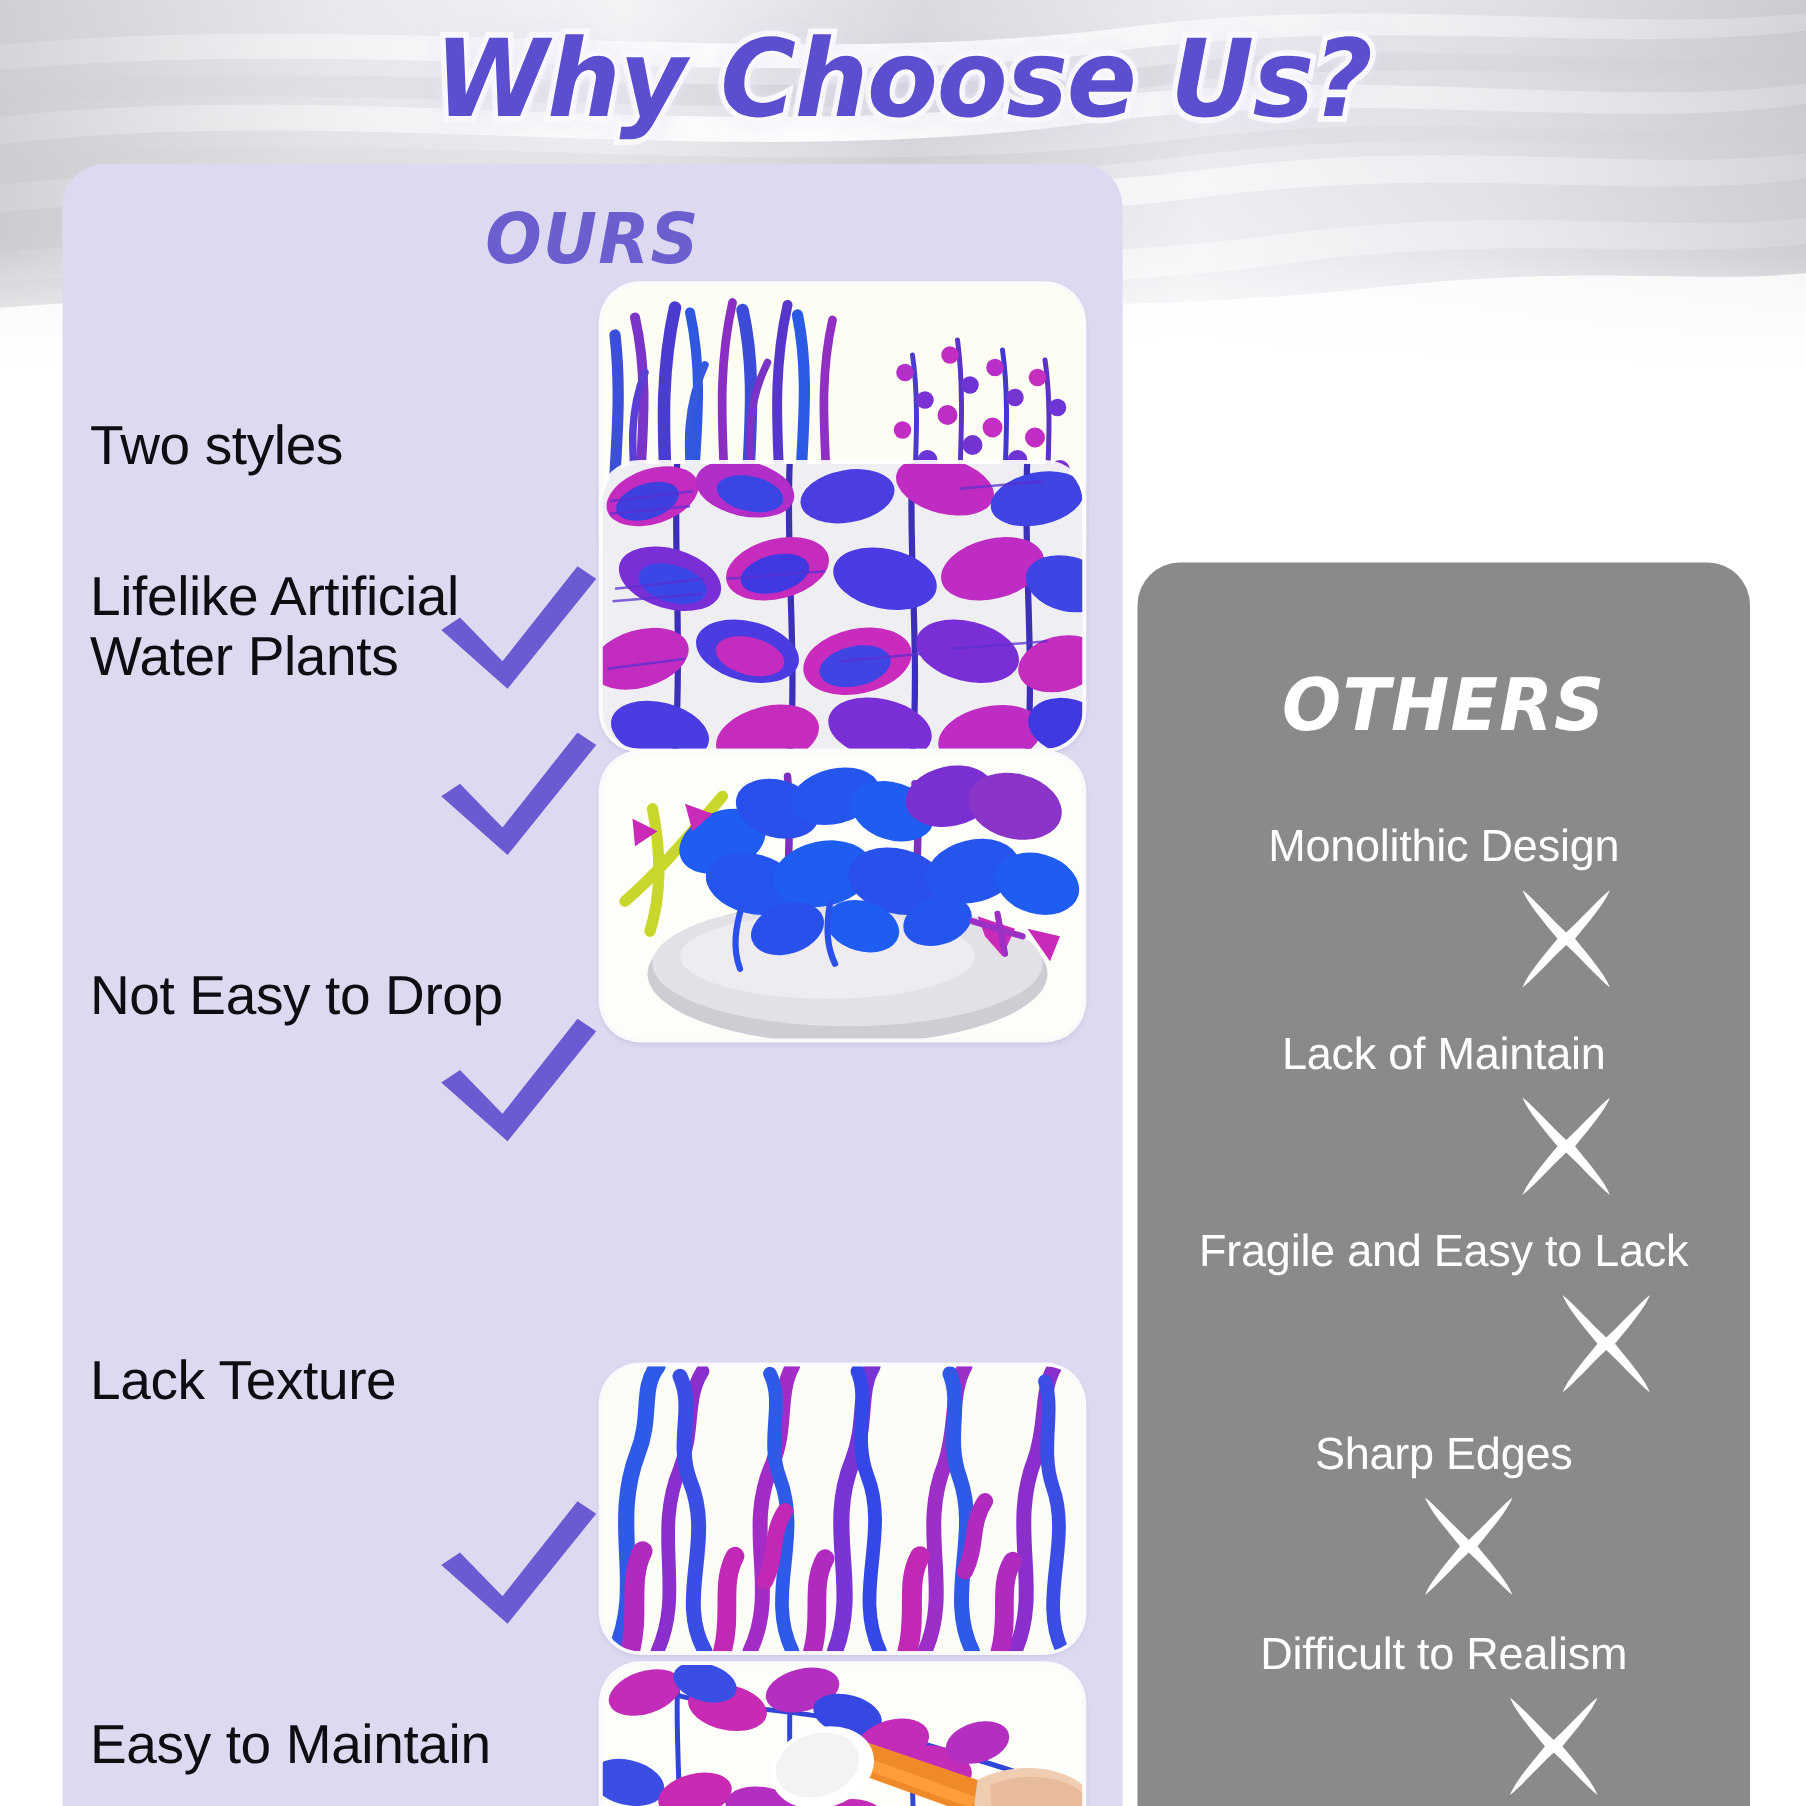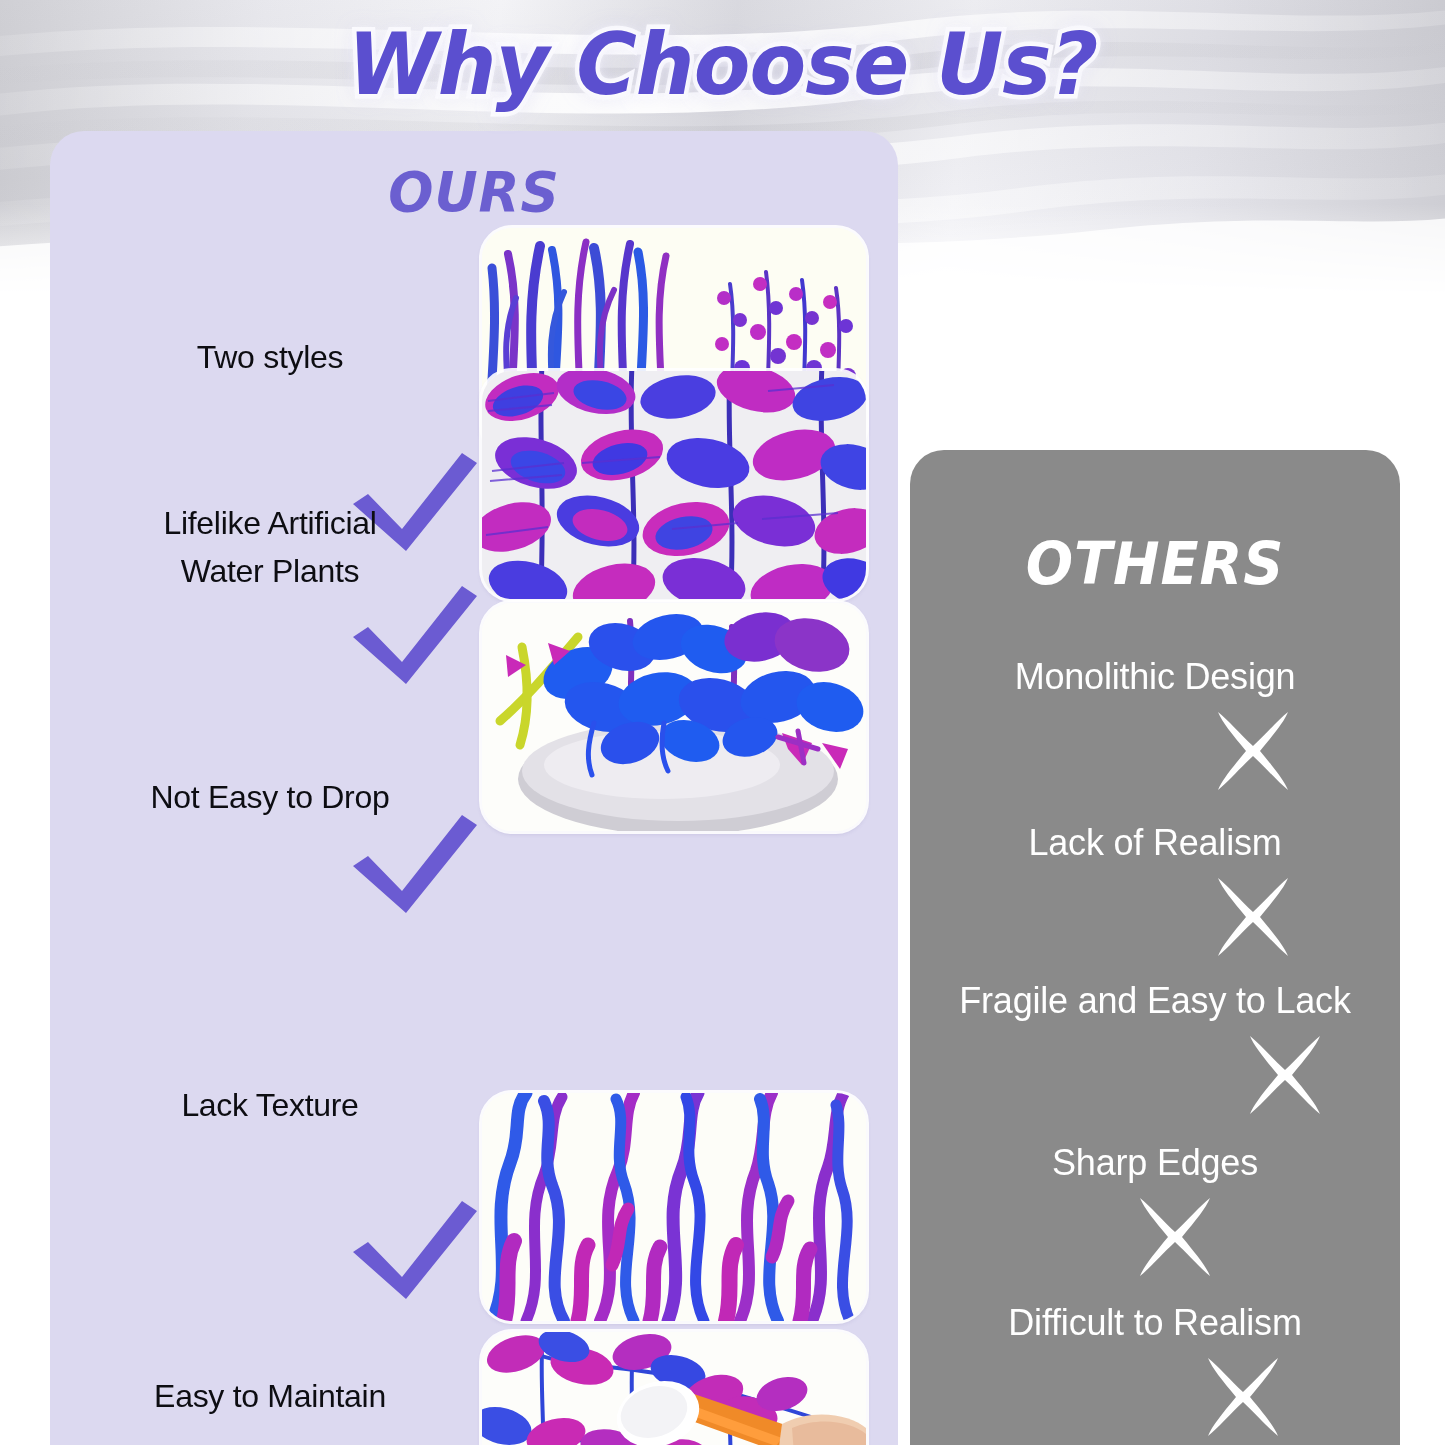--- a/index.html
+++ b/index.html
@@ -58,24 +58,24 @@
     letter-spacing: 1px;
     color: #6b5fd0;
     transform: scaleX(.95);
   }
 
   .ours-rows { position: absolute; left:0; top:0; width:848px; height:1314px; }
   .ours-row { position: absolute; left: 0; width: 848px; }
 
   .row-label {
     position: absolute; left: 22px; width: 396px;
-    text-align: center;
+    text-align: left;
     color: #0d0d12;
     font-family: "Liberation Sans", sans-serif;
-    font-size: 32px; line-height: 48px; font-weight: normal;
+    font-size: 44px; line-height: 48px; font-weight: normal;
     letter-spacing: -.3px;
   }
   .check {
     position: absolute;
     width: 130px; height: 104px;
   }
   .check svg { width: 100%; height: 100%; display: block; }
 
   .photo {
     position: absolute;
@@ -208,21 +208,21 @@
             <circle cx="346" cy="122" r="8" fill="#c02ec4"></circle>
               <circle cx="366" cy="148" r="8" fill="#7a33d2"></circle>
             <circle cx="348" cy="174" r="8" fill="#b92ec8"></circle>
               <circle cx="364" cy="200" r="8" fill="#7634d0"></circle>
           </g>
         </svg>
       </div>
     </div>
 
     <div class="ours-row" style="top:245px;">
-      <div class="row-label" style="top:78px; white-space:pre-line;margin-top:45px;">Lifelike Artificial
+      <div class="row-label" style="top:78px; white-space:pre-line;">Lifelike Artificial
 Water Plants</div>
       <div class="check" style="left:300px;top:208px;">
         <svg viewBox="0 0 130 104" aria-hidden="true">
           <path d="M3 53 L18 43 L52 78 L112 2 L127 12 L56 100 Z" fill="#6b5bd2"></path>
         </svg>
       </div>
       <div class="photo" style="left:432px;top:-5px;">
         <svg viewBox="0 0 384 228" preserveAspectRatio="none" aria-hidden="true">
           <rect width="384" height="228" fill="#efeef2"></rect>
           <g stroke="#3c2fb8" stroke-width="5" fill="none" stroke-linecap="round">
@@ -424,21 +424,21 @@
     <div class="o-row" style="top:206px;">
       <div class="o-label" style="top:0;">Monolithic Design</div>
       <div class="xmark" style="left:300px;top:52px;">
         <svg viewBox="0 0 86 86" aria-hidden="true">
           <path d="M8 4 C 18 12 30 26 43 38 C 56 26 68 12 78 4 C 74 14 64 26 50 43 C 64 60 74 72 78 82 C 68 74 56 60 43 48 C 30 60 18 74 8 82 C 12 72 22 60 36 43 C 22 26 12 14 8 4 Z" fill="#ffffff"></path>
         </svg>
       </div>
     </div>
 
     <div class="o-row" style="top:372px;">
-      <div class="o-label" style="top:0;">Lack of Realism</div>
+      <div class="o-label" style="top:0;">Lack of Maintain</div>
       <div class="xmark" style="left:300px;top:52px;">
         <svg viewBox="0 0 86 86" aria-hidden="true">
           <path d="M8 4 C 18 12 30 26 43 38 C 56 26 68 12 78 4 C 74 14 64 26 50 43 C 64 60 74 72 78 82 C 68 74 56 60 43 48 C 30 60 18 74 8 82 C 12 72 22 60 36 43 C 22 26 12 14 8 4 Z" fill="#ffffff"></path>
         </svg>
       </div>
     </div>
 
     <div class="o-row" style="top:530px;">
       <div class="o-label" style="top:0;">Fragile and Easy to Lack</div>
       <div class="xmark" style="left:332px;top:52px;">

